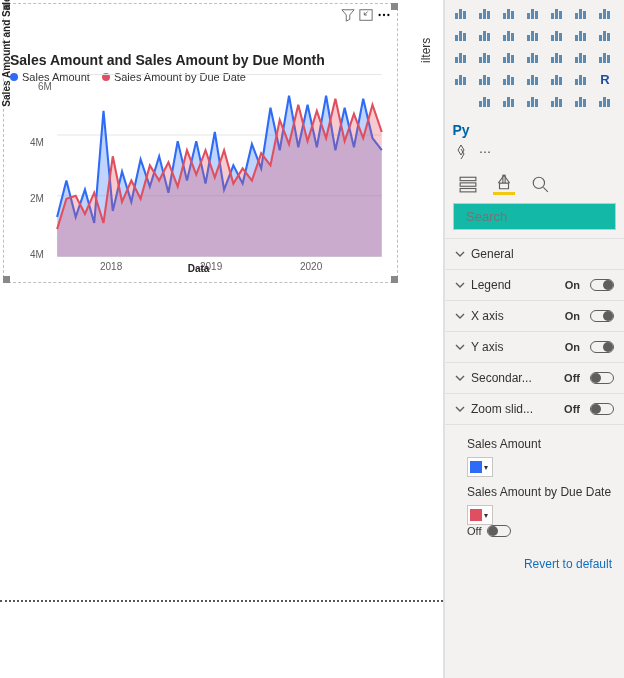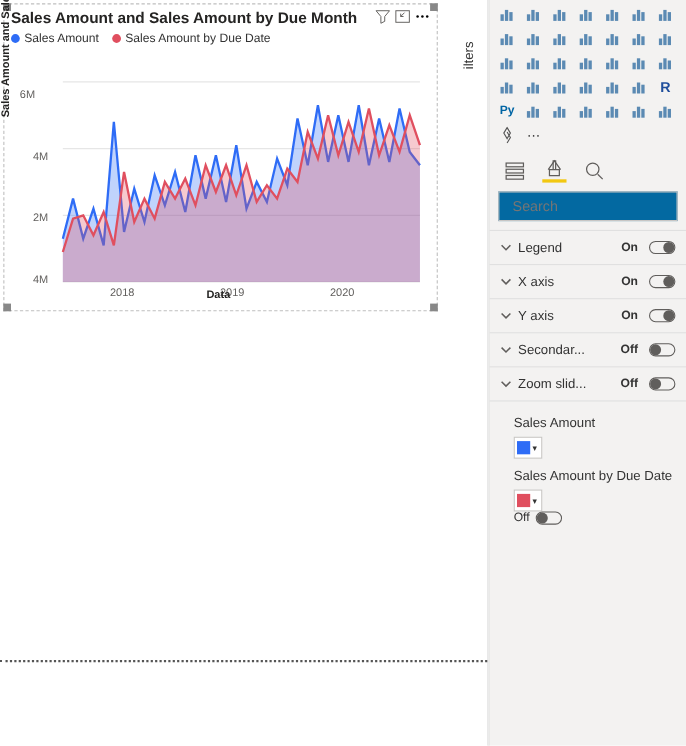--- a/index.html
+++ b/index.html
@@ -7,43 +7,43 @@
   .root { display: flex; width: 100%; height: 100%; }
   .canvas { flex: 1; position: relative; border-right: 1px solid #e0e0e0; background: #fff; }
   .filters-tab { width: 24px; height: 100px; position: absolute; right: 0; top: 0; writing-mode: vertical-rl; transform: rotate(180deg); font-size: 12px; color: #333; display: flex; justify-content: center; }
   .visual { position: absolute; left: 3px; top: 3px; width: 395px; height: 280px; border: 1px dashed #bfbfbf; background: #fff; }
   .vis-corner { position: absolute; width: 7px; height: 7px; background: #888; }
   .vis-corner.tl { left: -1px; top: -1px; }
   .vis-corner.tr { right: -1px; top: -1px; }
   .vis-corner.bl { left: -1px; bottom: -1px; }
   .vis-corner.br { right: -1px; bottom: -1px; }
   .vis-title-row { display: flex; align-items: flex-start; padding: 4px 6px 0 6px; }
-  .vis-title { font-size: 14px; font-weight: 600; color: #252423; line-height: 1.2; flex: 1; }
+  .vis-title { font-size: 14px; font-weight: 600; color: #252423; line-height: 1.2; flex: 1; margin-top: 44px; }
   .vis-icons { display: flex; gap: 4px; color: #605e5c; }
   .vis-icons svg { width: 14px; height: 14px; }
   .legend { display: flex; gap: 12px; padding: 2px 6px; font-size: 11px; color: #333; }
   .legend-item { display: flex; align-items: center; gap: 4px; }
   .legend-dot { width: 8px; height: 8px; border-radius: 50%; }
   .chart-wrap { position: absolute; left: 6px; top: 60px; right: 10px; bottom: 10px; }
   .y-axis-label { position: absolute; left: -4px; top: 50%; transform: rotate(-90deg) translateX(50%); transform-origin: left center; font-size: 10px; font-weight: 600; white-space: nowrap; color: #252423; }
   .x-axis-label { position: absolute; bottom: -2px; left: 50%; transform: translateX(-50%); font-size: 10px; font-weight: 600; color: #252423; }
   .axis-tick { position: absolute; font-size: 10px; color: #605e5c; }
   .divider-dots { position: absolute; left: 0; right: 0; top: 600px; border-top: 2px dotted #555; }
 
   
   .panel { width: 180px; border-left: 1px solid #e0e0e0; background: #f3f2f1; display: flex; flex-direction: column; }
   .viz-picker { padding: 4px 6px; display: grid; grid-template-columns: repeat(7, 20px); gap: 4px; }
   .viz-cell { width: 20px; height: 18px; display: flex; align-items: center; justify-content: center; color: #444; font-size: 12px; cursor: pointer; }
   .viz-cell svg { width: 16px; height: 16px; }
-  .viz-cell.py { font-weight: 700; color: #0065a4; font-size: 11px; }
+  .viz-cell.py { font-weight: 700; color: #0065a4; font-size: 14px; margin-top: 29px; }
   .viz-cell.r  { font-weight: 700; color: #1f4e9c; font-size: 13px; }
   .tabs { display: flex; gap: 14px; padding: 8px 12px 4px; }
   .tab { width: 22px; height: 22px; display: flex; align-items: center; justify-content: center; cursor: pointer; color: #605e5c; }
   .tab.active { border-bottom: 3px solid #f2c811; padding-bottom: 1px; }
-  .search { margin: 4px 8px 8px; background: #0369a1; border: 1px solid #c8c6c4; display: flex; align-items: center; padding: 5px 6px; gap: 6px; }
+  .search { margin: 4px 8px 8px; background: #14b8a6; border: 1px solid #c8c6c4; display: flex; align-items: center; padding: 5px 6px; gap: 6px; }
   .search input { border: none; outline: none; font-size: 13px; flex: 1; background: transparent; }
   .group { border-top: 1px solid #e0e0e0; }
   .group-header { display: flex; align-items: center; padding: 8px 10px; font-size: 12px; color: #333; gap: 6px; cursor: pointer; }
   .group-header .chev { width: 10px; display: flex; }
   .group-header .label { flex: 1; overflow: hidden; text-overflow: ellipsis; white-space: nowrap; }
   .group-header .state { font-size: 11px; color: #333; margin-right: 4px; font-weight: bold; }
   .toggle { width: 24px; height: 12px; border: 1px solid #605e5c; border-radius: 6px; position: relative; display: inline-block; }
   .toggle .knob { width: 10px; height: 10px; border-radius: 50%; background: #605e5c; position: absolute; top: 0; }
   .toggle.on .knob { right: 0; }
   .toggle.off .knob { left: 0; }
@@ -104,21 +104,21 @@
             <line x1="45" x2="355" y1="68.33333333333334" y2="68.33333333333334" stroke="#e6e6e6"></line>
             <line x1="45" x2="355" y1="10" y2="10" stroke="#e6e6e6"></line>
             <path d="M45,147.08333333333331 L53.85714285714286,112.08333333333333 L62.714285714285715,147.08333333333331 L71.57142857142857,120.83333333333334 L80.42857142857143,152.91666666666669 L89.28571428571429,45 L98.14285714285714,141.25 L107,103.33333333333333 L115.85714285714286,132.5 L124.71428571428572,91.66666666666667 L133.57142857142858,117.91666666666666 L142.42857142857144,88.74999999999999 L151.28571428571428,123.75 L160.14285714285717,74.16666666666667 L169,112.08333333333333 L177.85714285714286,74.16666666666667 L186.71428571428572,115 L195.57142857142858,65.41666666666666 L204.42857142857144,120.83333333333334 L213.2857142857143,97.5 L222.14285714285717,115 L231,77.08333333333333 L239.85714285714286,100.41666666666667 L248.71428571428572,42.08333333333334 L257.57142857142856,82.91666666666666 L266.42857142857144,30.416666666666686 L275.28571428571433,80 L284.14285714285717,39.16666666666666 L293,80 L301.8571428571429,30.416666666666686 L310.7142857142857,82.91666666666666 L319.5714285714286,42.08333333333334 L328.42857142857144,80 L337.2857142857143,33.333333333333314 L346.14285714285717,71.25 L355,82.91666666666666 L355,185 L45,185 Z" fill="#2e6cf6" fill-opacity="0.30"></path>
             <path d="M45,147.08333333333331 L53.85714285714286,112.08333333333333 L62.714285714285715,147.08333333333331 L71.57142857142857,120.83333333333334 L80.42857142857143,152.91666666666669 L89.28571428571429,45 L98.14285714285714,141.25 L107,103.33333333333333 L115.85714285714286,132.5 L124.71428571428572,91.66666666666667 L133.57142857142858,117.91666666666666 L142.42857142857144,88.74999999999999 L151.28571428571428,123.75 L160.14285714285717,74.16666666666667 L169,112.08333333333333 L177.85714285714286,74.16666666666667 L186.71428571428572,115 L195.57142857142858,65.41666666666666 L204.42857142857144,120.83333333333334 L213.2857142857143,97.5 L222.14285714285717,115 L231,77.08333333333333 L239.85714285714286,100.41666666666667 L248.71428571428572,42.08333333333334 L257.57142857142856,82.91666666666666 L266.42857142857144,30.416666666666686 L275.28571428571433,80 L284.14285714285717,39.16666666666666 L293,80 L301.8571428571429,30.416666666666686 L310.7142857142857,82.91666666666666 L319.5714285714286,42.08333333333334 L328.42857142857144,80 L337.2857142857143,33.333333333333314 L346.14285714285717,71.25 L355,82.91666666666666" fill="none" stroke="#2e6cf6" stroke-width="2"></path>
             <path d="M45,158.75 L53.85714285714286,129.58333333333334 L62.714285714285715,126.66666666666667 L71.57142857142857,144.16666666666666 L80.42857142857143,123.75 L89.28571428571429,152.91666666666669 L98.14285714285714,88.74999999999999 L107,132.5 L115.85714285714286,112.08333333333333 L124.71428571428572,129.58333333333334 L133.57142857142858,97.5 L142.42857142857144,112.08333333333333 L151.28571428571428,94.58333333333333 L160.14285714285717,117.91666666666666 L169,82.91666666666666 L177.85714285714286,106.25 L186.71428571428572,82.91666666666666 L195.57142857142858,109.16666666666666 L204.42857142857144,82.91666666666666 L213.2857142857143,115 L222.14285714285717,100.41666666666667 L231,112.08333333333333 L239.85714285714286,85.83333333333334 L248.71428571428572,97.5 L257.57142857142856,53.75 L266.42857142857144,77.08333333333333 L275.28571428571433,39.16666666666666 L284.14285714285717,74.16666666666667 L293,45 L301.8571428571429,71.25 L310.7142857142857,33.333333333333314 L319.5714285714286,74.16666666666667 L328.42857142857144,47.91666666666666 L337.2857142857143,71.25 L346.14285714285717,39.16666666666666 L355,65.41666666666666 L355,185 L45,185 Z" fill="#e04f5f" fill-opacity="0.30"></path>
             <path d="M45,158.75 L53.85714285714286,129.58333333333334 L62.714285714285715,126.66666666666667 L71.57142857142857,144.16666666666666 L80.42857142857143,123.75 L89.28571428571429,152.91666666666669 L98.14285714285714,88.74999999999999 L107,132.5 L115.85714285714286,112.08333333333333 L124.71428571428572,129.58333333333334 L133.57142857142858,97.5 L142.42857142857144,112.08333333333333 L151.28571428571428,94.58333333333333 L160.14285714285717,117.91666666666666 L169,82.91666666666666 L177.85714285714286,106.25 L186.71428571428572,82.91666666666666 L195.57142857142858,109.16666666666666 L204.42857142857144,82.91666666666666 L213.2857142857143,115 L222.14285714285717,100.41666666666667 L231,112.08333333333333 L239.85714285714286,85.83333333333334 L248.71428571428572,97.5 L257.57142857142856,53.75 L266.42857142857144,77.08333333333333 L275.28571428571433,39.16666666666666 L284.14285714285717,74.16666666666667 L293,45 L301.8571428571429,71.25 L310.7142857142857,33.333333333333314 L319.5714285714286,74.16666666666667 L328.42857142857144,47.91666666666666 L337.2857142857143,71.25 L346.14285714285717,39.16666666666666 L355,65.41666666666666" fill="none" stroke="#e04f5f" stroke-width="2"></path>
           </svg>
         <div class="axis-tick" style="left:20px;bottom:12px">4M</div>
         <div class="axis-tick" style="left:20px;bottom:68px">2M</div>
         <div class="axis-tick" style="left:20px;bottom:124px">4M</div>
-        <div class="axis-tick" style="left:8px;bottom:180px">6M</div>
+        <div class="axis-tick" style="left:28px;bottom:180px">6M</div>
         <div class="axis-tick" style="left:90px;bottom:0">2018</div>
         <div class="axis-tick" style="left:190px;bottom:0">2019</div>
         <div class="axis-tick" style="left:290px;bottom:0">2020</div>
         <div class="x-axis-label">Data</div>
       </div>
     </div>
 
     <div class="divider-dots"></div>
   </div>
 
@@ -389,20 +389,30 @@
 
     <div class="search">
       <svg viewBox="0 0 16 16" width="14" height="14">
           <circle cx="6.5" cy="6.5" r="4.5" fill="none" stroke="#605e5c" stroke-width="1.2"></circle>
           <path d="M10.5 10.5L14 14" stroke="#605e5c" stroke-width="1.2"></path>
         </svg>
       <input type="text" placeholder="Search" style="">
     </div>
 
     <div id="groups">
+        <div class="group">
+          <div class="group-header">
+            <span class="chev">
+              <svg width="10" height="10" viewBox="0 0 10 10">
+                <path d="M1 3l4 4 4-4" fill="none" stroke="#605e5c" stroke-width="1.4"></path>
+              </svg>
+            </span>
+            <span class="label">General</span>
+          </div>
+        </div>
         <div class="group">
           <div class="group-header">
             <span class="chev">
               <svg width="10" height="10" viewBox="0 0 10 10">
                 <path d="M1 3l4 4 4-4" fill="none" stroke="#605e5c" stroke-width="1.4"></path>
               </svg>
             </span>
             <span class="label">Legend</span>
             <span class="state">On</span>
             <span class="toggle on">
@@ -475,14 +485,15 @@
               <span class="caret">▾</span>
             </div><div style="display: flex; align-items: center; gap: 6px;">
               <span style="font-size: 11px;">Off</span>
               <span class="toggle off">
                 <span class="knob"></span>
               </span>
             </div></div>
         </div>
       </div>
 
+    <div class="revert">Revert to default</div>
   </div>
 </div>
 
 </body></html>

